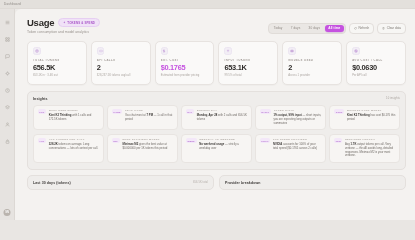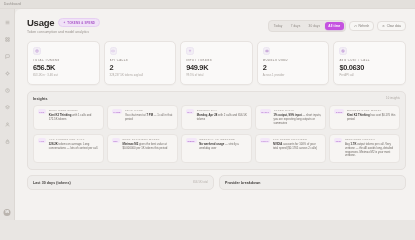--- a/index.html
+++ b/index.html
@@ -46,21 +46,21 @@
   
   .main {
     position: absolute; left: 15px; top: 9px; right: 0; bottom: 0;
     background: #f4f2f0;
     border-top-left-radius: 6px;
     overflow: hidden;
   }
   .page { padding: 8px 9px 0 12px; }
 
   
-  .header-row { display: flex; align-items: center; justify-content: space-between; }
+  .header-row { display: flex; align-items: flex-end; justify-content: space-between; }
   .title-wrap { display: flex; align-items: center; gap: 4px; }
   .page-title {
     font-size: 9.5px; font-weight: bold; color: #2e2b29; letter-spacing: -.25px;
   }
   .title-badge {
     background: #f0e2f7; color: #a855c8;
     border: 1px solid #e6cff2;
     border-radius: 6px; padding: 1.2px 4px;
     font-size: 2.9px; font-weight: bold; letter-spacing: .15px;
     display: flex; align-items: center; gap: 1.5px;
@@ -277,29 +277,39 @@
           <div class="stat-icon">
             <svg viewBox="0 0 16 16" fill="none" stroke="currentColor" stroke-width="1.5">
                 <path d="M6 3.5L2.5 8 6 12.5M10 3.5L13.5 8 10 12.5"></path>
               </svg>
           </div>
           <div class="stat-label">API calls</div>
           <div class="stat-value">2</div>
           <div class="stat-sub">328,237.5K tokens avg/call</div>
         </div>
 
+        <div class="stat-card">
+          <div class="stat-icon">
+            <svg viewBox="0 0 16 16" fill="none" stroke="currentColor" stroke-width="1.5">
+                <path d="M8 2.5v11M10.5 5.2c-.6-.9-1.6-1.3-2.7-1.3-1.5 0-2.6.8-2.6 2s1 1.7 2.6 2.1c1.8.4 2.9 1 2.9 2.3 0 1.3-1.2 2.1-2.8 2.1-1.3 0-2.3-.5-2.9-1.4"></path>
+              </svg>
+          </div>
+          <div class="stat-label">Est. cost</div>
+          <div class="stat-value accent">$0.1765</div>
+          <div class="stat-sub">Estimated from provider pricing</div>
+        </div>
 
         <div class="stat-card">
           <div class="stat-icon">
             <svg viewBox="0 0 16 16" fill="none" stroke="currentColor" stroke-width="1.5">
                 <path d="M8 12.5V3.5M4.5 7L8 3.5 11.5 7"></path>
               </svg>
           </div>
           <div class="stat-label">Input tokens</div>
-          <div class="stat-value">949.9K</div>
+          <div class="stat-value">653.1K</div>
           <div class="stat-sub">99.5% of total</div>
         </div>
 
 
         <div class="stat-card">
           <div class="stat-icon">
             <svg viewBox="0 0 16 16" fill="none" stroke="currentColor" stroke-width="1.5">
                 <rect x="2.5" y="5" width="11" height="6.5" rx="1.5"></rect>
                 <circle cx="5.5" cy="8.2" r=".9" fill="currentColor"></circle>
                 <circle cx="10.5" cy="8.2" r=".9" fill="currentColor"></circle>

